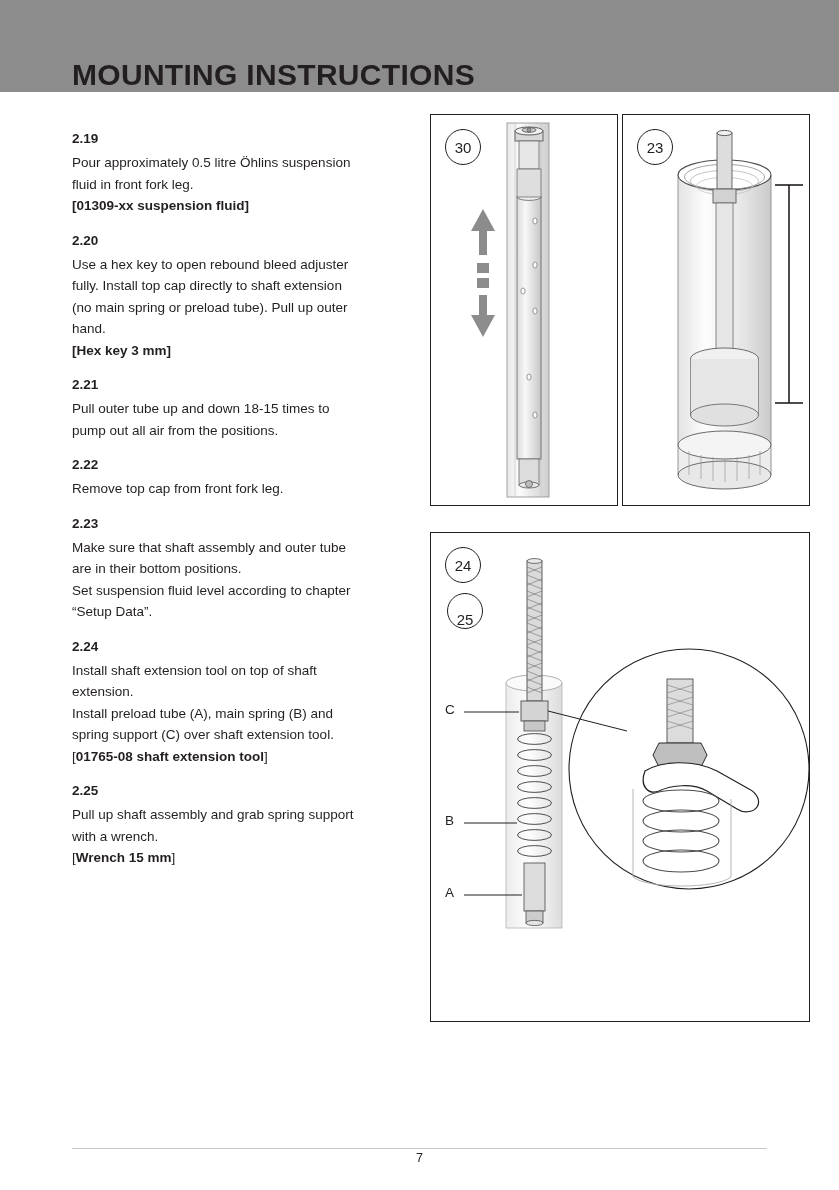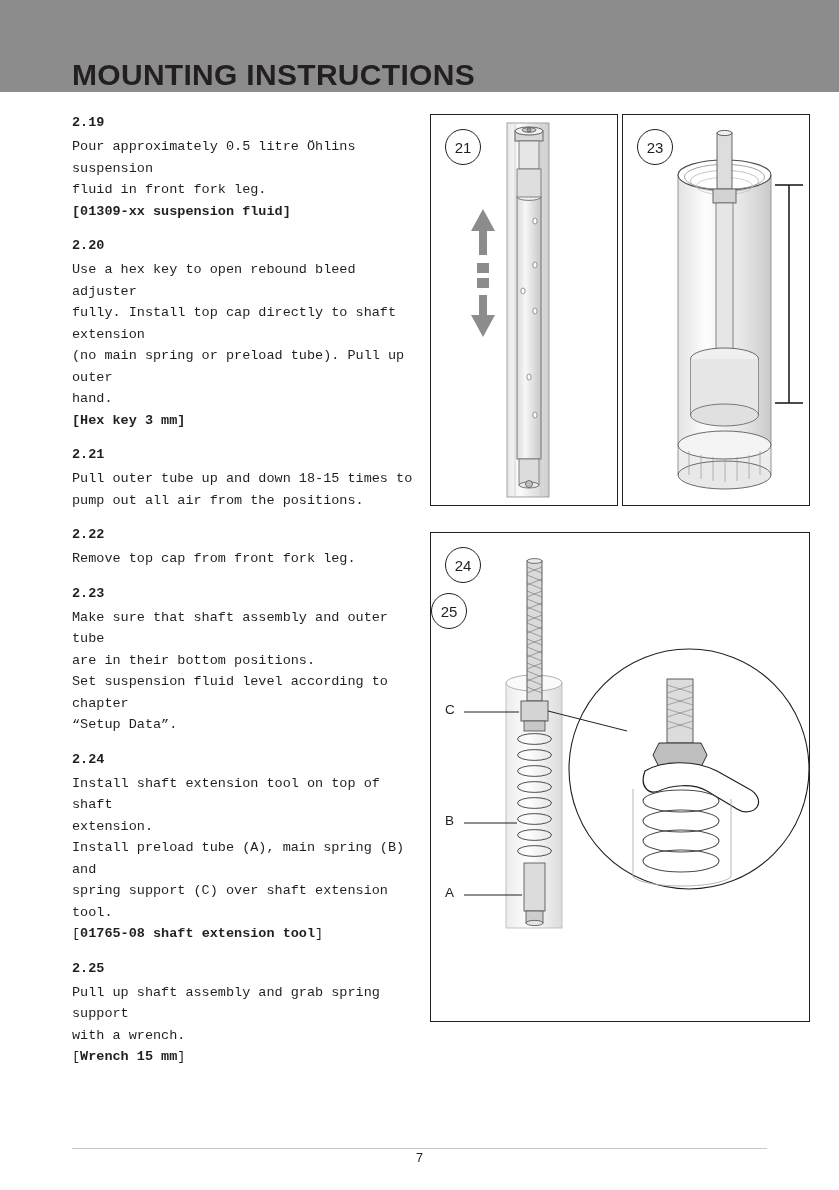--- a/index.html
+++ b/index.html
@@ -33,23 +33,22 @@
     font-weight: bold;
     letter-spacing: 0.3px;
     color: #231f20;
     white-space: nowrap;
   }
 
   
   .text-col {
     position: absolute;
     left: 72px;
-    top: 112px;
+    top: 128px;
     width: 345px;
-    font-family: Liberation Mono, monospace;
   }
   .step {
     margin-bottom: 13px;
   }
   .step-num {
     font-size: 13.5px;
     font-weight: bold;
     line-height: 21px;
     margin-bottom: 3px;
   }
@@ -179,21 +178,21 @@
       <p>Pull up shaft assembly and grab spring support</p>
       <p>with a wrench.</p>
       <p><span>[</span><span class="bold">Wrench 15 mm</span><span>]</span></p>
     </div>
   </div>
 
 </div>
 
 <div class="panel" id="panel-21">
   <div class="fig-badge" style="left:14px; top:14px;">
-    <span>21</span>
+    <span>30</span>
   </div>
   <svg width="186" height="390" viewBox="0 0 186 390">
     <defs>
       <linearGradient id="tubeGrad" x1="0" y1="0" x2="1" y2="0">
         <stop offset="0%" stop-color="#e8e8e8"></stop>
         <stop offset="30%" stop-color="#fbfbfb"></stop>
         <stop offset="70%" stop-color="#e0e0e0"></stop>
         <stop offset="100%" stop-color="#cfcfcf"></stop>
       </linearGradient>
       <linearGradient id="tubeGrad2" x1="0" y1="0" x2="1" y2="0">
@@ -286,21 +285,21 @@
       <line x1="152" y1="70" x2="180" y2="70"></line>
       <line x1="152" y1="288" x2="180" y2="288"></line>
     </g>
   </svg>
 </div>
 
 <div class="panel" id="panel-2425">
   <div class="fig-badge" style="left:14px; top:14px;">
     <span>24</span>
   </div>
-  <div class="fig-badge" style="left:0; top:60px;">
+  <div class="fig-badge" style="left:16px; top:60px;align-items:flex-end;">
     <span>25</span>
   </div>
 
   <svg width="378" height="412" viewBox="0 0 378 412">
     <defs>
       <linearGradient id="outerT" x1="0" y1="0" x2="1" y2="0">
         <stop offset="0%" stop-color="#ececec"></stop>
         <stop offset="40%" stop-color="#fdfdfd"></stop>
         <stop offset="100%" stop-color="#dcdcdc"></stop>
       </linearGradient>

